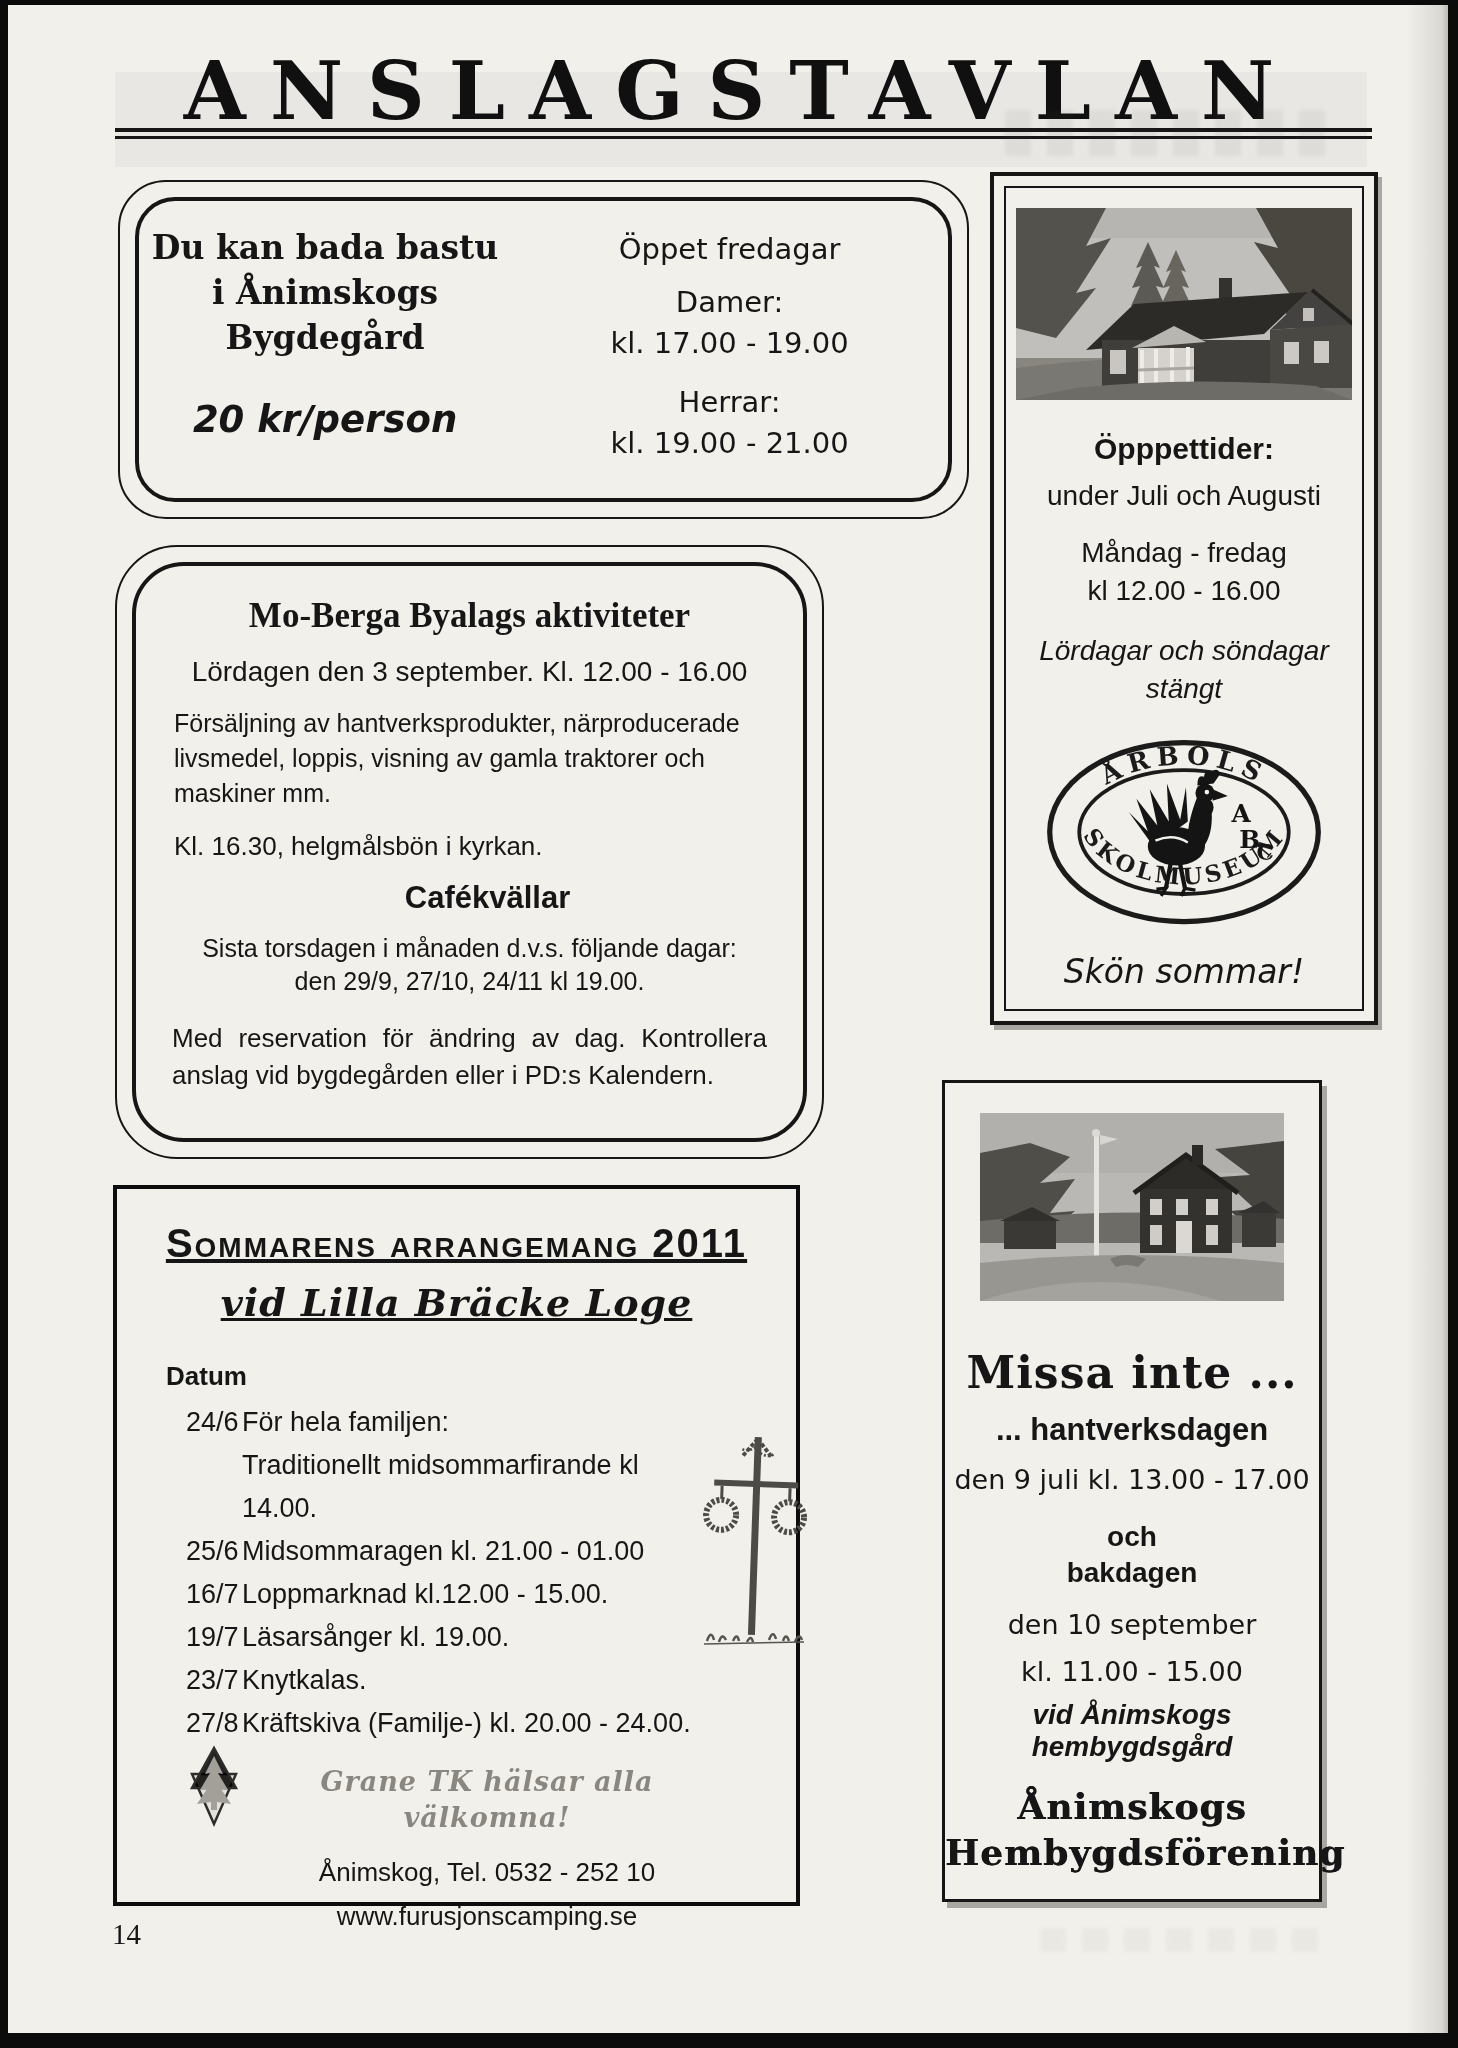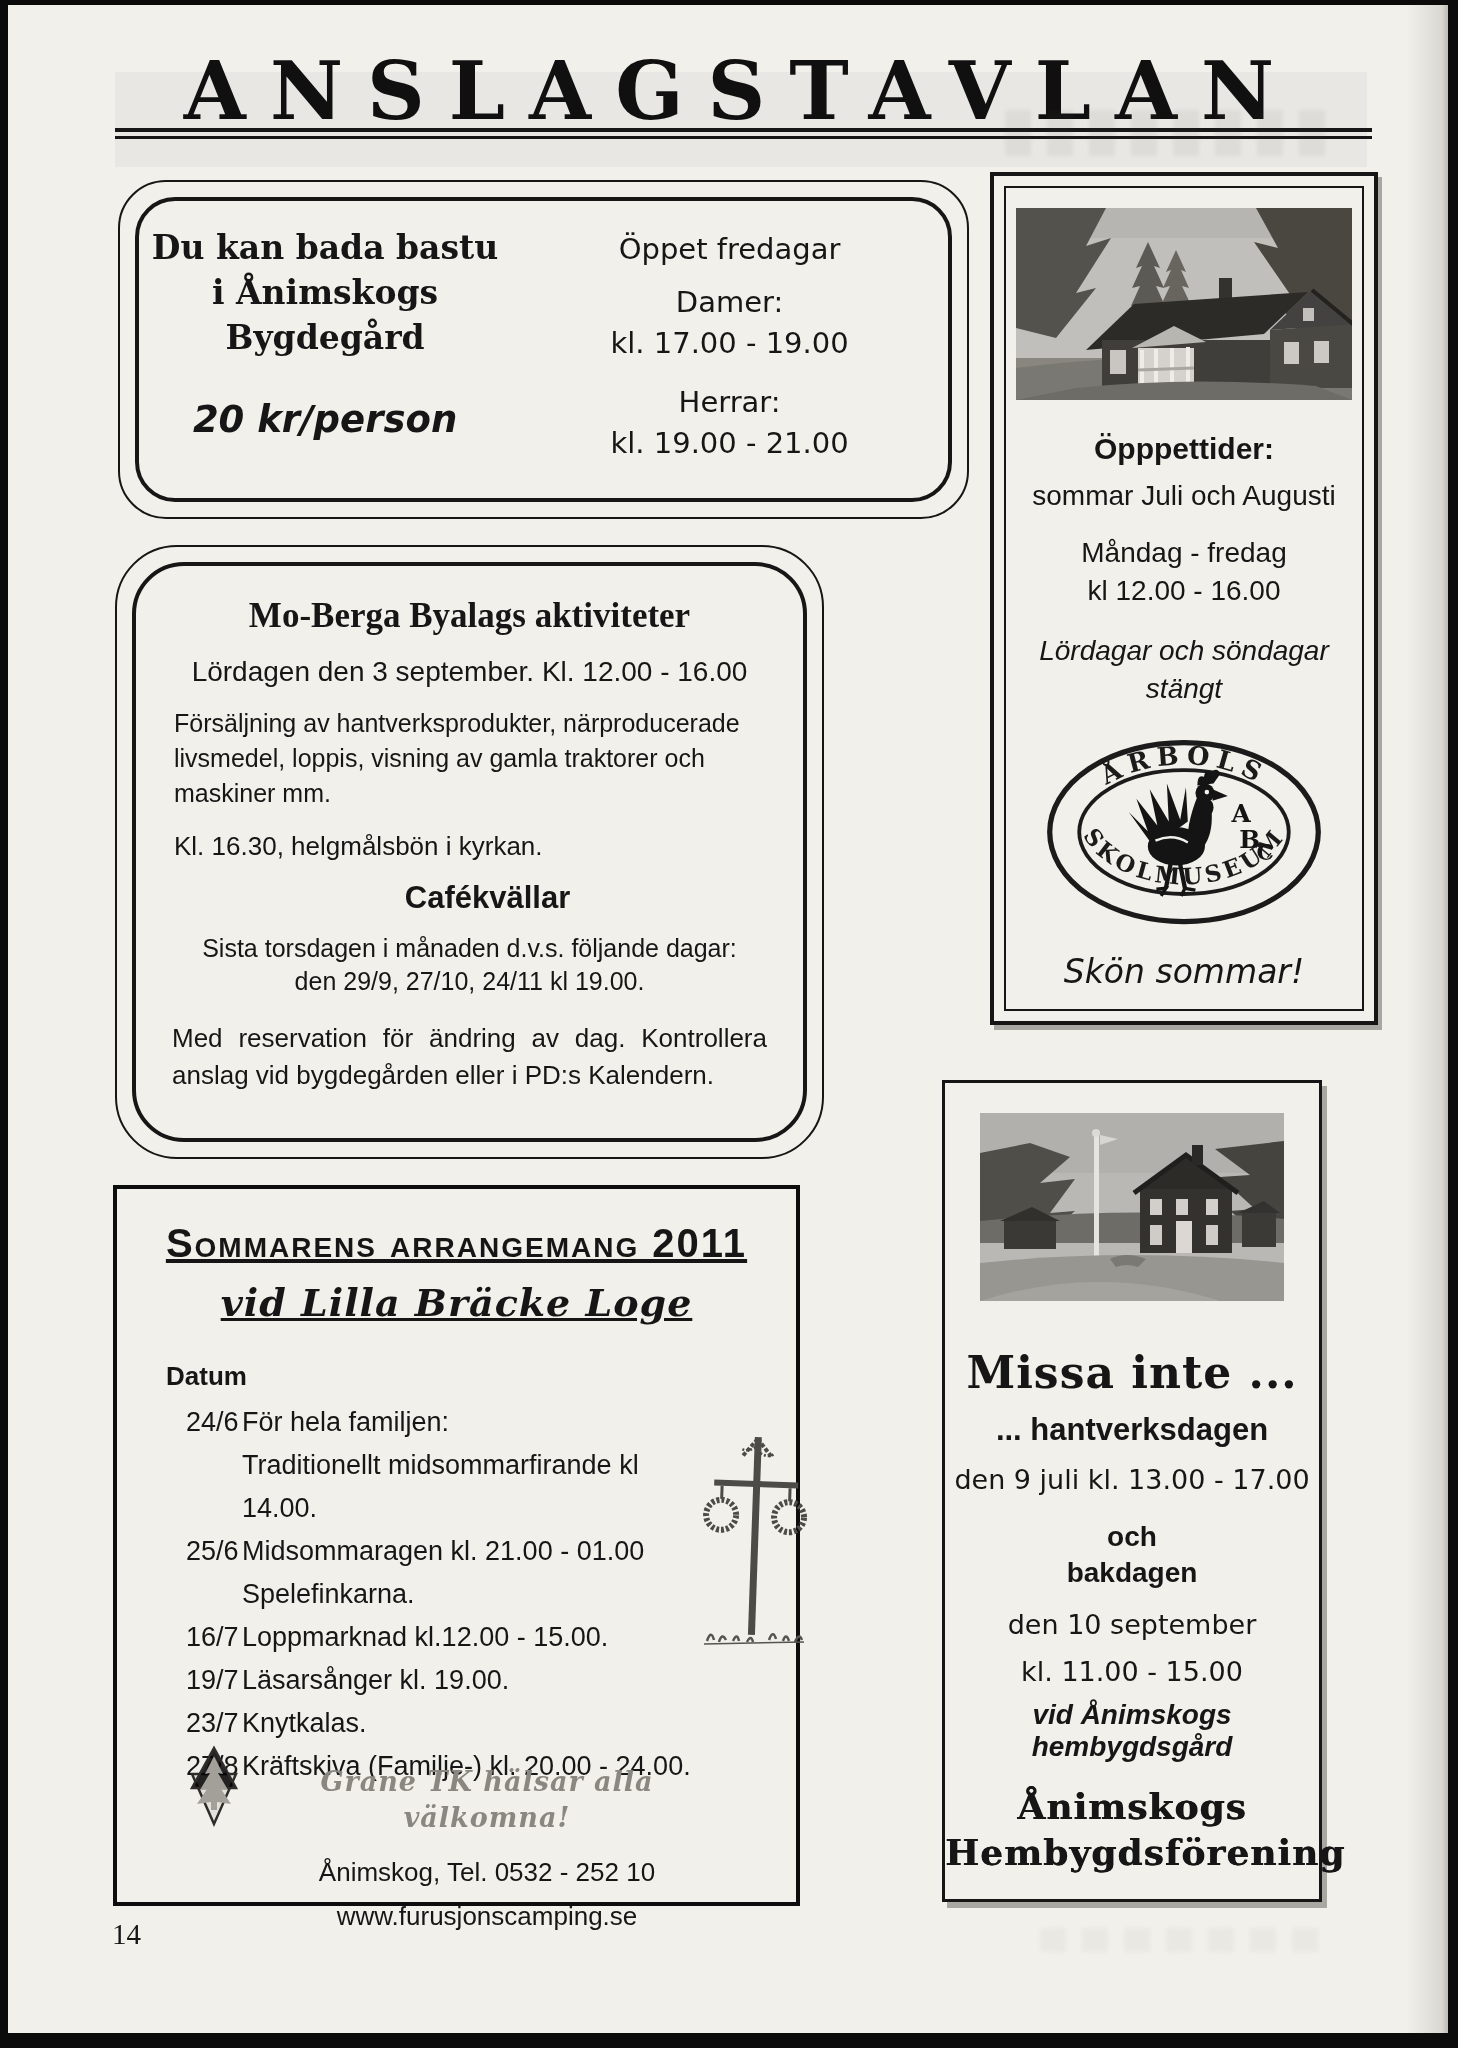--- a/index.html
+++ b/index.html
@@ -156,21 +156,20 @@
         <div class="ev-date">24/6</div>
         <div class="ev-desc">
             <div>För hela familjen:</div>
         <div>Traditionellt midsommarfirande kl 14.00.</div>
           </div>
       </div>
       <div class="ev-row">
         <div class="ev-date">25/6</div>
         <div class="ev-desc">
             <div>Midsommaragen kl. 21.00 - 01.00</div>
-        <div>Spelefinkarna.</div>
           </div>
       </div>
       <div class="ev-row">
         <div class="ev-date">16/7</div>
         <div class="ev-desc">
             <div>Loppmarknad kl.12.00 - 15.00.</div>
           </div>
       </div>
       <div class="ev-row">
         <div class="ev-date">19/7</div>
@@ -244,21 +243,21 @@
         <rect x="287" y="100" width="11" height="13" fill="#c3c0bb"></rect>
         <rect x="94" y="142" width="16" height="24" fill="#c9c6c1"></rect>
         <polygon points="116,140 190,134 158,118" fill="#b8b6b1"></polygon>
         <rect x="122" y="140" width="56" height="40" fill="#d5d2cd"></rect>
         <path d="M126,142 L126,180 M140,141 L140,180 M156,140 L156,180 M172,139 L172,180" stroke="#efece7" stroke-width="4"></path>
         <path d="M122,162 L178,160" stroke="#a9a6a1" stroke-width="3"></path>
         <path d="M60,180 Q170,168 300,178 L336,192 L0,192 Z" fill="#6e6c66"></path>
       </svg>
 
       <div class="open-title">Öpppettider:</div>
-      <div class="open-period">sommar Juli och Augusti</div>
+      <div class="open-period">under Juli och Augusti</div>
       <div class="open-days">
         <div>Måndag - fredag</div>
         <div>kl 12.00 - 16.00</div>
       </div>
       <div class="open-weekend">
         <div>Lördagar och söndagar</div>
         <div>stängt</div>
       </div>
 
       

